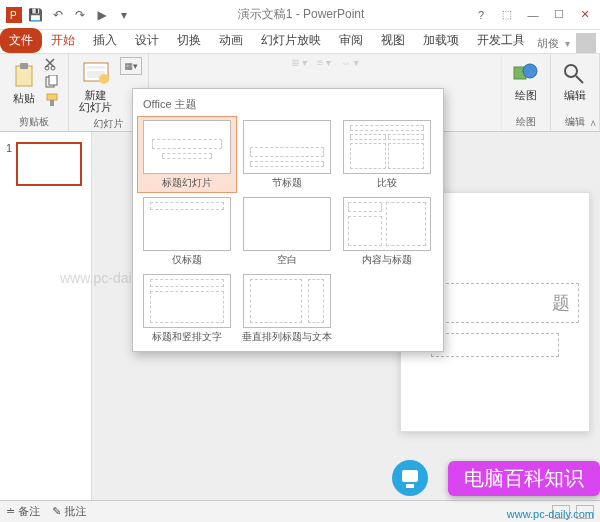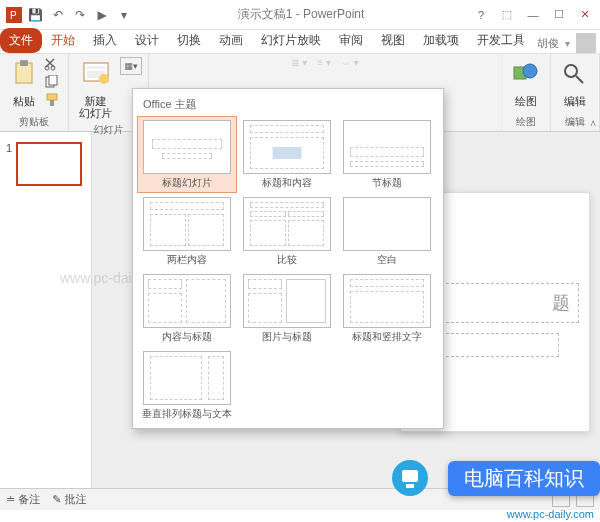--- a/index.html
+++ b/index.html
@@ -20,21 +20,21 @@
   .tab-file { background: #c43e1c; color: #fff; }
   .tab-active { color: #c43e1c; }
   .tabs-right { margin-left: auto; display: flex; align-items: center; padding-right: 4px; gap: 6px; }
   .user-name { color: #777; font-size: 11px; }
   .user-avatar { width: 20px; height: 20px; background: #ccc; }
 
   
   .ribbon { height: 78px; background: #f3f3f3; border-bottom: 1px solid #ccc; display: flex; position: relative; }
   .ribbon-group { border-right: 1px solid #ddd; padding: 3px 6px 2px 6px; display: flex; flex-direction: column; align-items: center; justify-content: space-between; }
   .ribbon-group-label { font-size: 10px; color: #666; margin-top: 2px; }
-  .big-btn { display: flex; flex-direction: column; align-items: center; justify-content: center; gap: 8px; padding: 2px 4px; }
+  .big-btn { display: flex; flex-direction: column; align-items: center; justify-content: center; gap: 2px; padding: 2px 4px; }
   .big-btn-icon { width: 28px; height: 28px; display: flex; align-items: center; justify-content: center; }
   .big-btn-label { font-size: 11px; color: #333; text-align: center; line-height: 1.1; }
   .small-btns { display: flex; flex-direction: column; gap: 2px; }
   .small-btn { width: 18px; height: 16px; }
   .ribbon-right { margin-left: auto; display: flex; }
   .collapse-caret { position: absolute; right: 4px; bottom: 2px; font-size: 10px; color: #888; }
 
   
   .main { display: flex; height: calc(522px - 30px - 24px - 78px - 22px); background: #eee; }
   .slide-panel { width: 92px; background: #fff; border-right: 1px solid #ddd; padding: 10px 6px; }
@@ -49,28 +49,28 @@
   .gallery { position: absolute; left: 132px; top: 88px; width: 312px; height: auto; background: #fff; border: 1px solid #c2c2c2; box-shadow: 2px 4px 10px rgba(0,0,0,0.25); padding: 4px; z-index: 50; }
   .gallery-header { font-size: 11px; color: #666; padding: 4px 6px; }
   .gallery-grid { display: flex; flex-wrap: wrap; gap: 0; }
   .g-item { width: 100px; padding: 4px; display: flex; flex-direction: column; align-items: center; gap: 3px; }
   .g-item-sel { background: #fbe0d3; border: 1px solid #e89a75; padding: 3px; }
   .g-thumb { width: 88px; height: 54px; border: 1px solid #bbb; background: #fff; position: relative; }
   .g-label { font-size: 10px; color: #555; text-align: center; line-height: 1.2; }
   .g-box { position: absolute; border: 1px dashed #ccc; }
 
   
-  .status { position: absolute; left: 0; right: 0; bottom: 12px; height: 22px; background: #f3f3f3; border-top: 1px solid #ccc; display: flex; align-items: center; padding: 0 6px; font-size: 11px; color: #555; gap: 12px; }
+  .status { position: absolute; left: 0; right: 0; bottom: 0; height: 22px; background: #f3f3f3; border-top: 1px solid #ccc; display: flex; align-items: center; padding: 0 6px; font-size: 11px; color: #555; gap: 12px; }
   .status-right { margin-left: auto; display: flex; align-items: center; gap: 6px; }
   .view-btn { width: 18px; height: 14px; border: 1px solid #bbb; }
 
   
   .wm-text { position: absolute; color: rgba(180,180,180,0.5); font-size: 14px; pointer-events: none; }
   .banner { position: absolute; right: 0; bottom: 22px; height: 44px; display: flex; align-items: center; }
-  .banner-bubble { background: #3b82f6; color: #fff; font-size: 20px; padding: 4px 16px; border-radius: 6px; box-shadow: 0 2px 6px rgba(0,0,0,0.3); }
+  .banner-bubble { background: #d946ef; color: #fff; font-size: 20px; padding: 4px 16px; border-radius: 6px; box-shadow: 0 2px 6px rgba(0,0,0,0.3); }
   .banner-url { position: absolute; right: 6px; bottom: 2px; color: #1a8ac0; font-size: 11px; }
 
   svg { display: block; }
 </style>
 </head>
 <body>
 
 <div class="titlebar">
   <div class="qat">
     <span class="qat-icon">
@@ -232,73 +232,52 @@
   <div class="gallery-grid">
     <div class="g-item g-item-sel">
       <div class="g-thumb">
           <div class="g-box" style="left:8px;top:18px;right:8px;height:10px"></div>
           <div class="g-box" style="left:18px;top:32px;right:18px;height:6px"></div>
         </div>
       <div class="g-label">标题幻灯片</div>
     </div>
     <div class="g-item">
       <div class="g-thumb">
-          <div class="g-box" style="left:6px;top:4px;right:6px;height:8px"></div>
-          <div class="g-box" style="left:6px;top:16px;right:6px;bottom:4px;background:linear-gradient(#fff,#fff);">
-            <svg width="100%" height="100%">
-              <rect x="30%" y="30%" width="40%" height="40%" fill="#cde"></rect>
-            </svg>
-          </div>
-        </div>
-      <div class="g-label">标题和内容</div>
-    </div>
-    <div class="g-item">
-      <div class="g-thumb">
           <div class="g-box" style="left:6px;top:26px;right:6px;height:10px"></div>
           <div class="g-box" style="left:6px;top:40px;right:6px;height:6px"></div>
         </div>
       <div class="g-label">节标题</div>
-    </div>
-    <div class="g-item">
-      <div class="g-thumb">
-          <div class="g-box" style="left:6px;top:4px;right:6px;height:8px"></div>
-          <div class="g-box" style="left:6px;top:16px;width:36px;bottom:4px"></div>
-          <div class="g-box" style="right:6px;top:16px;width:36px;bottom:4px"></div>
-        </div>
-      <div class="g-label">两栏内容</div>
     </div>
     <div class="g-item">
       <div class="g-thumb">
           <div class="g-box" style="left:6px;top:4px;right:6px;height:6px"></div>
           <div class="g-box" style="left:6px;top:13px;width:36px;height:6px"></div>
           <div class="g-box" style="right:6px;top:13px;width:36px;height:6px"></div>
           <div class="g-box" style="left:6px;top:22px;width:36px;bottom:4px"></div>
           <div class="g-box" style="right:6px;top:22px;width:36px;bottom:4px"></div>
         </div>
       <div class="g-label">比较</div>
     </div>
     <div class="g-item">
+      <div class="g-thumb">
+          <div class="g-box" style="left:6px;top:4px;right:6px;height:8px"></div>
+        </div>
+      <div class="g-label">仅标题</div>
+    </div>
+    <div class="g-item">
       <div class="g-thumb"></div>
       <div class="g-label">空白</div>
     </div>
     <div class="g-item">
       <div class="g-thumb">
           <div class="g-box" style="left:4px;top:4px;width:34px;height:10px"></div>
           <div class="g-box" style="left:4px;top:18px;width:34px;bottom:4px"></div>
           <div class="g-box" style="right:4px;top:4px;width:40px;bottom:4px"></div>
         </div>
       <div class="g-label">内容与标题</div>
-    </div>
-    <div class="g-item">
-      <div class="g-thumb">
-          <div class="g-box" style="left:4px;top:4px;width:34px;height:10px"></div>
-          <div class="g-box" style="left:4px;top:18px;width:34px;bottom:4px"></div>
-          <div class="g-box" style="right:4px;top:4px;width:40px;bottom:4px;border-style:solid"></div>
-        </div>
-      <div class="g-label">图片与标题</div>
     </div>
     <div class="g-item">
       <div class="g-thumb">
           <div class="g-box" style="left:6px;top:4px;right:6px;height:8px"></div>
           <div class="g-box" style="left:6px;top:16px;right:6px;bottom:4px"></div>
         </div>
       <div class="g-label">标题和竖排文字</div>
     </div>
     <div class="g-item">
       <div class="g-thumb">

